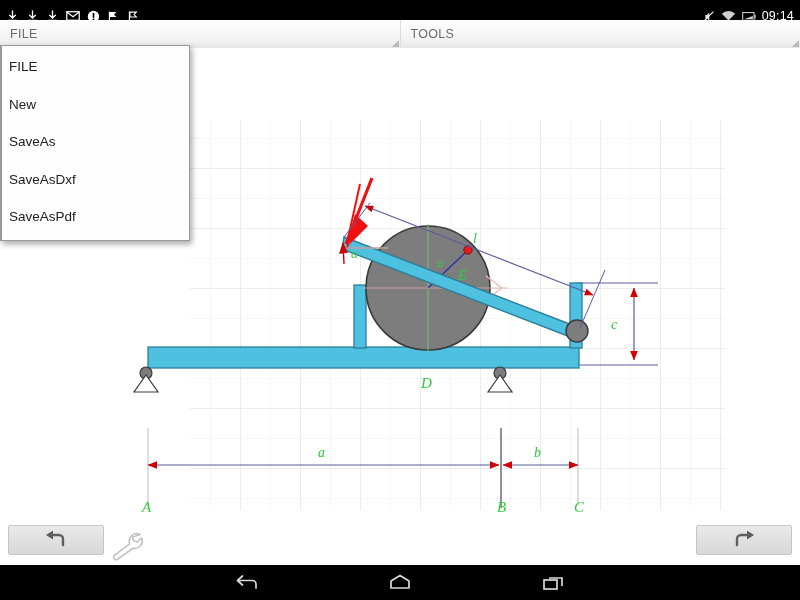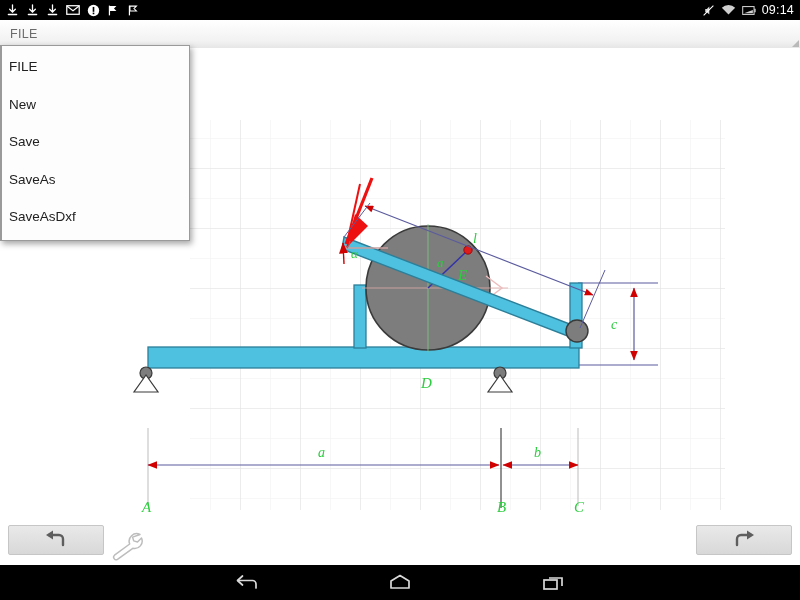--- a/index.html
+++ b/index.html
@@ -17,21 +17,21 @@
     background: #ffffff;
   }
 
   
   .statusbar {
     position: absolute; left: 0; top: 0;
     width: 800px; height: 20px;
     background: #000000;
     display: flex; align-items: center;
     box-sizing: border-box;
-    padding: 4px 6px;
+    padding: 16px 6px;
   }
   .status-left { display: flex; align-items: center; gap: 7px; }
   .status-right {
     margin-left: auto;
     display: flex; align-items: center; gap: 6px;
     color: #ffffff; font-size: 12px;
   }
   .sicon { display: inline-block; line-height: 0; }
   .clock { font-size: 12.5px; color: #ffffff; letter-spacing: .2px; }
 
@@ -200,20 +200,24 @@
             <path d="M2.4 9.2h10V5.5z" fill="#cfcfcf"></path>
           </svg>
       </span>
       <span class="clock">09:14</span>
     </div>
   </div>
 
   <div class="tabbar">
     <div class="tab">
       <span>FILE</span>
+      <span class="corner"></span>
+    </div>
+    <div class="tab">
+      <span>TOOLS</span>
       <span class="corner"></span>
     </div>
   </div>
 
   <div class="canvas-area">
     <svg width="800" height="467" viewBox="0 0 800 467">
       <defs>
         <pattern id="gridMinor" width="30" height="30" patternUnits="userSpaceOnUse">
           <path d="M30 0H0V30" fill="none" stroke="#efefef" stroke-width="1"></path>
         </pattern>
@@ -325,27 +329,27 @@
 
   <div class="menu">
     <div class="left-rail"></div>
     <div class="menu-item">
       <span>FILE</span>
     </div>
     <div class="menu-item">
       <span>New</span>
     </div>
     <div class="menu-item">
-      <span>Save</span>
-    </div>
-    <div class="menu-item">
       <span>SaveAs</span>
     </div>
     <div class="menu-item">
       <span>SaveAsDxf</span>
+    </div>
+    <div class="menu-item">
+      <span>SaveAsPdf</span>
     </div>
   </div>
 
   <div class="bottombar">
     <div class="tool-btn" id="undo-btn">
       <svg width="26" height="20" viewBox="0 0 26 20">
         <path d="M20 15 L20 9 A4 4 0 0 0 16 5 L6 5" fill="none" stroke="#5e5e5e" stroke-width="2.4" stroke-linecap="round" stroke-linejoin="round"></path>
         <polygon points="10,0.5 3,5 10,9.5" fill="#5e5e5e"></polygon>
       </svg>
     </div>

